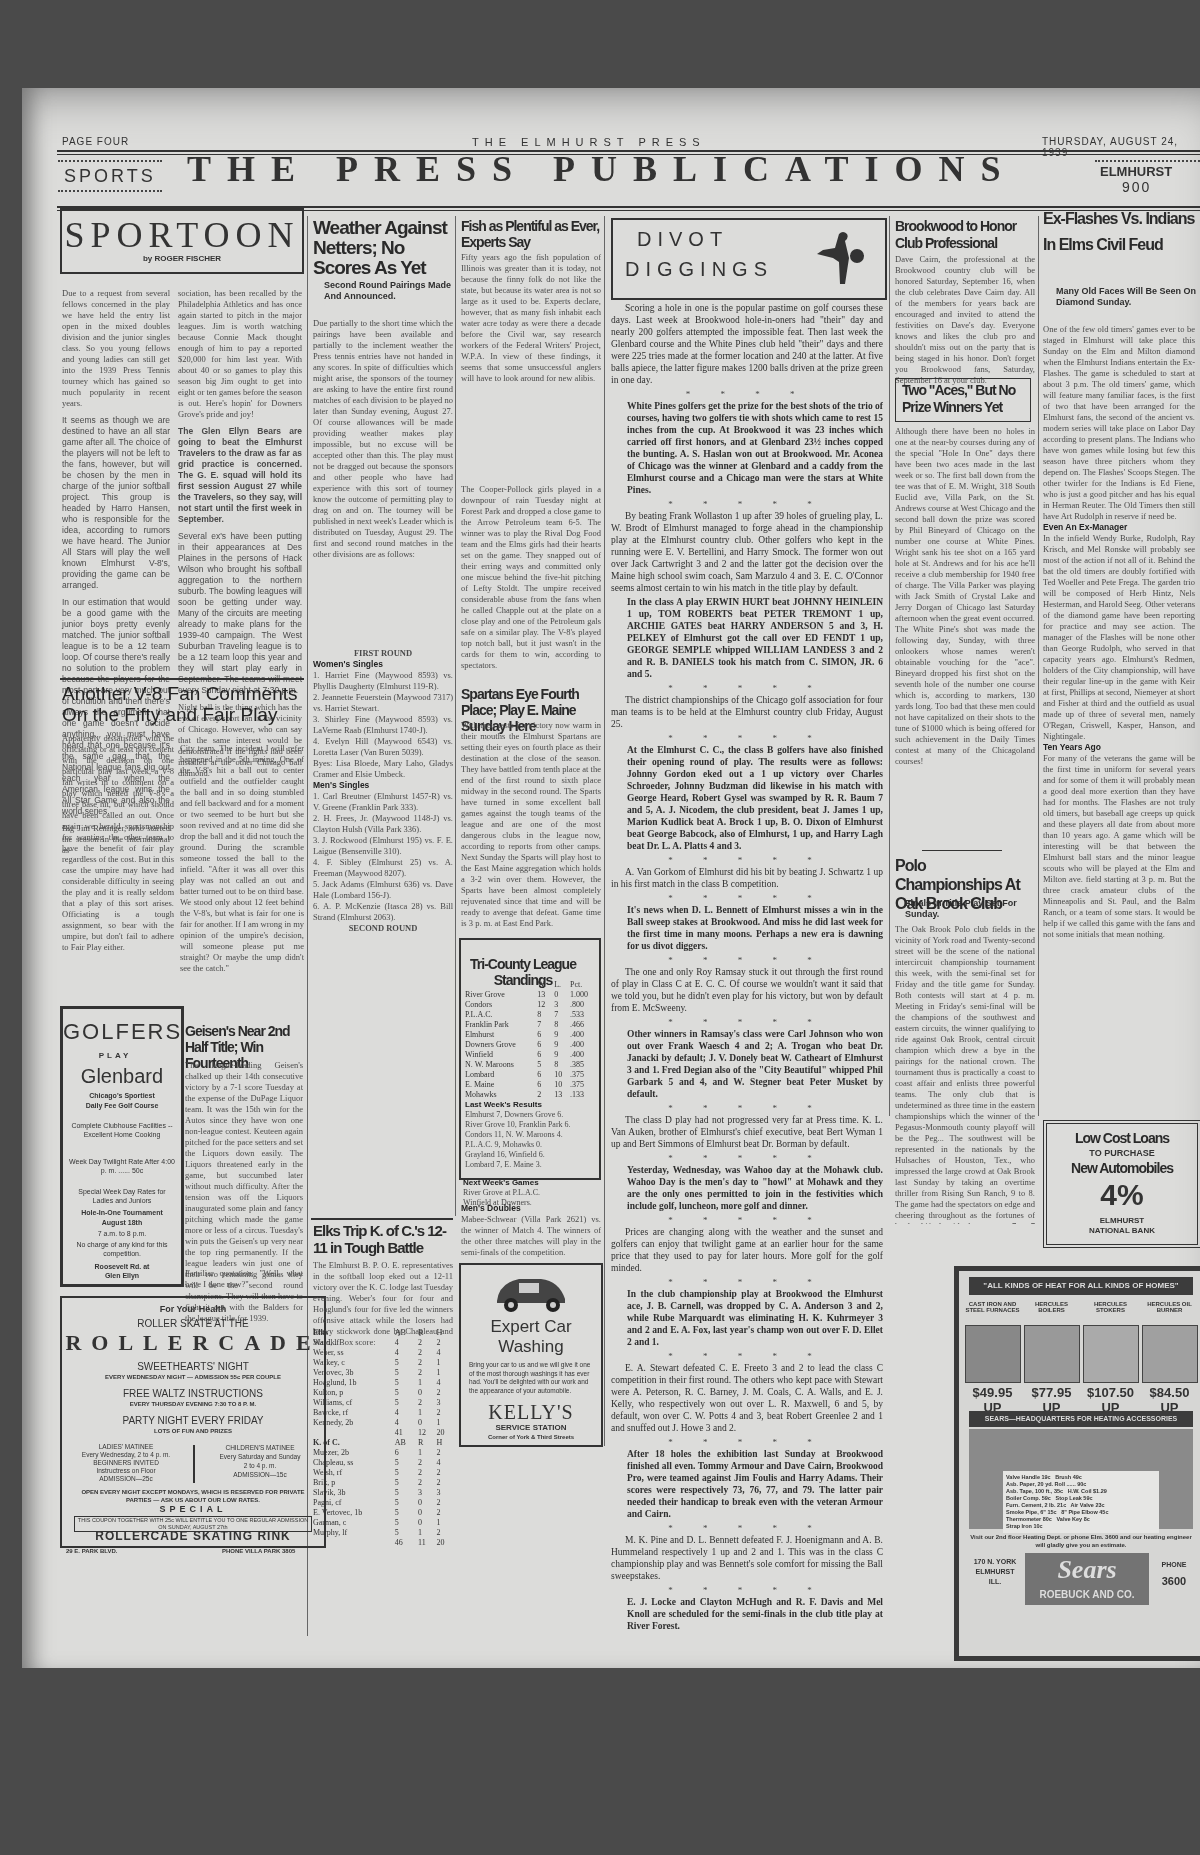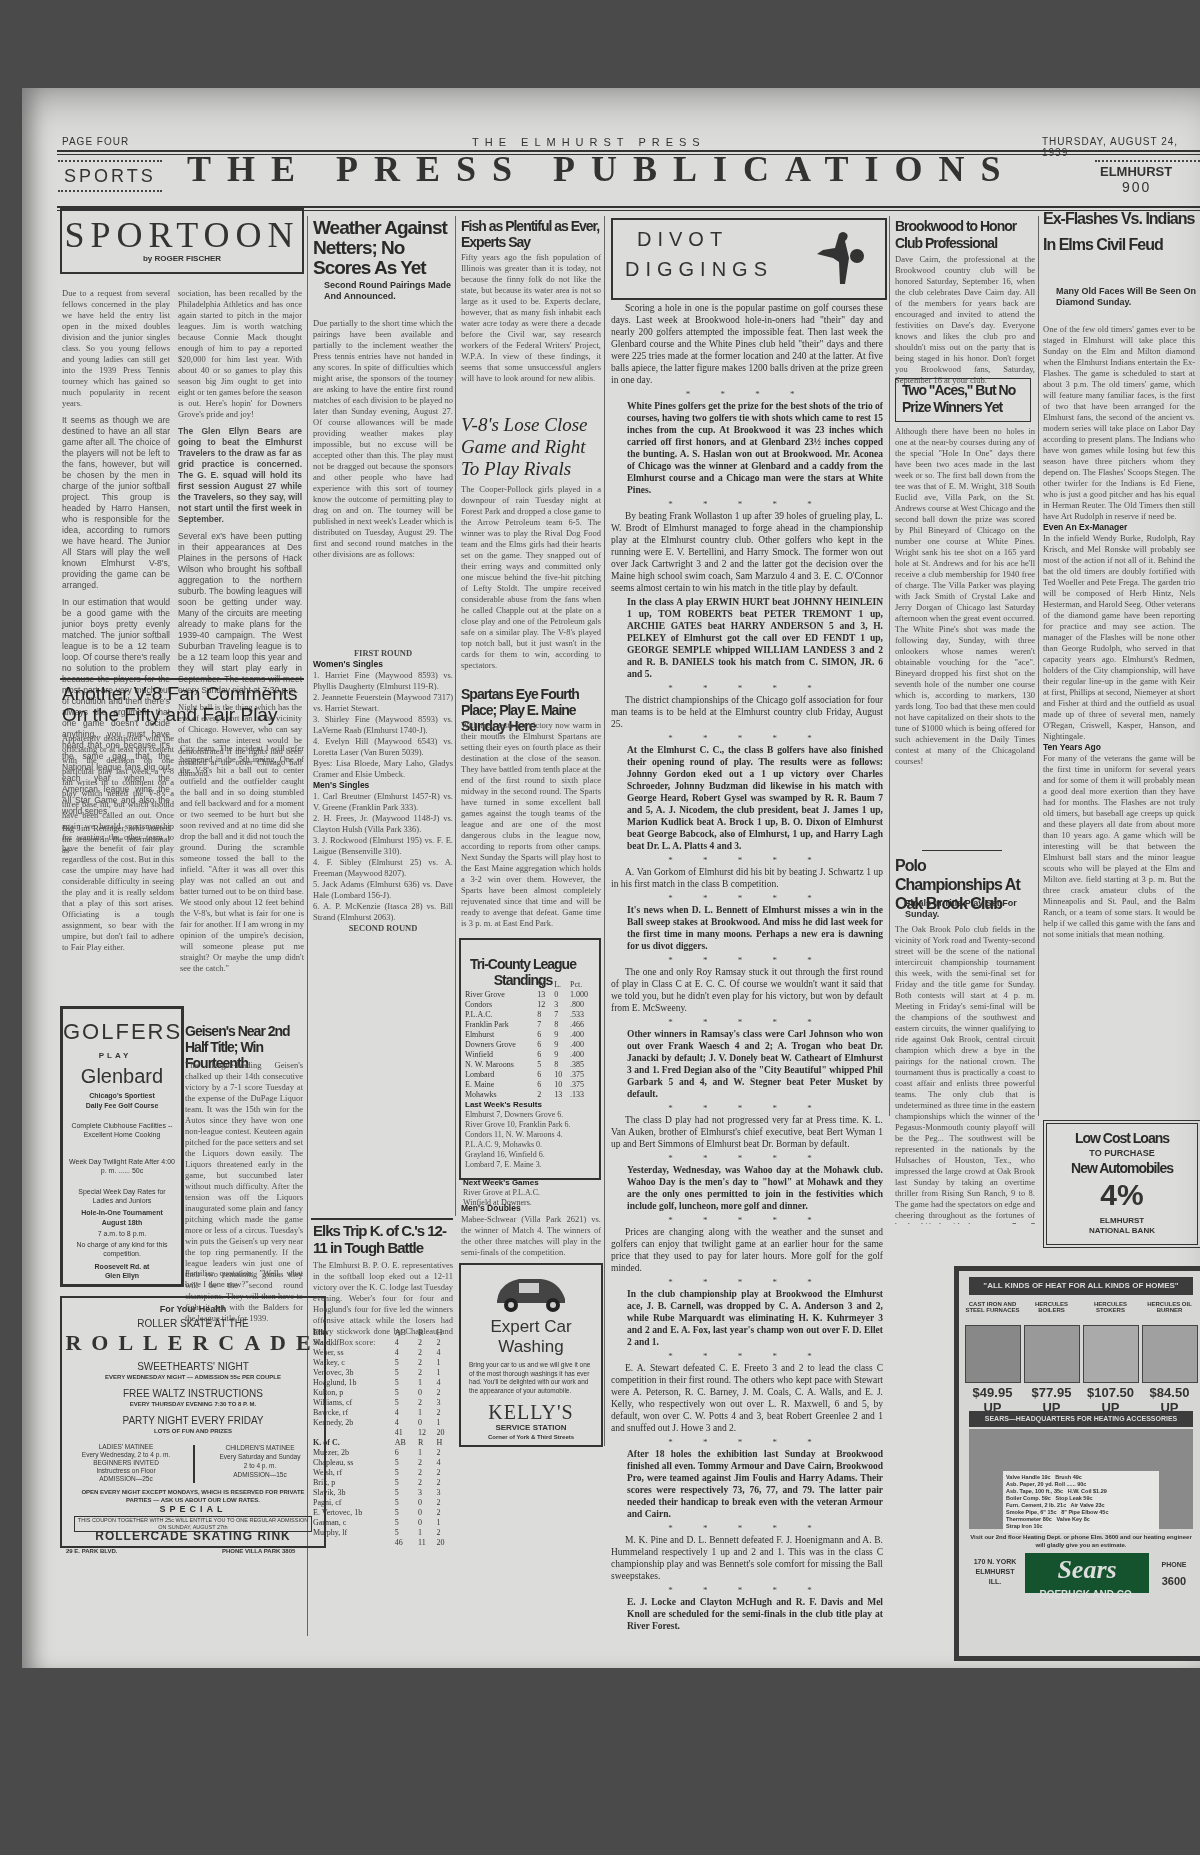--- a/index.html
+++ b/index.html
@@ -288,21 +288,20 @@
           <td>46</td>
           <td>11</td>
           <td>20</td>
         </tr>
   </tbody>
     </table>
 
   <div class="abs cond" style="left:439px;top:130px;width:140px;font-size:14px;line-height:16px;">Fish as Plentiful as Ever, Experts Say</div>
   <div class="abs body" style="left:439px;top:164px;width:140px;">Fifty years ago the fish population of Illinois was greater than it is today, not because the finny folk do not like the state, but because its water area is not so large as it used to be. Experts declare, however, that as many fish inhabit each water acre today as were there a decade before the Civil war, say research workers of the Federal Writers' Project, W.P.A. In view of these findings, it seems that some unsuccessful anglers will have to look around for new alibis.</div>
 
-  <div class="abs" style="left:439px;top:326px;width:140px;font-family:'Liberation Serif',serif;font-style:italic;font-size:19px;line-height:22px;color:#2a2a2a;">V-8's Lose Close Game and Right To Play Rivals</div>
   <div class="abs body" style="left:439px;top:396px;width:140px;">The Cooper-Pollock girls played in a downpour of rain Tuesday night at Forest Park and dropped a close game to the Arrow Petroleum team 6-5. The winner was to play the Rival Dog Food team and the Elms girls had their hearts set on the game. They snapped out of their erring ways and committed only one miscue behind the five-hit pitching of Lefty Stoldt. The umpire received considerable abuse from the fans when he called Chapple out at the plate on a close play and one of the Petroleum gals safe on a similar play. The V-8's played top notch ball, but it just wasn't in the cards for them to win, according to spectators.</div>
 
   <div class="abs cond" style="left:439px;top:598px;width:142px;font-size:14px;line-height:16px;">Spartans Eye Fourth Place; Play E. Maine Sunday Here</div>
   <div class="abs body" style="left:439px;top:632px;width:140px;">With their taste for victory now warm in their mouths the Elmhurst Spartans are setting their eyes on fourth place as their destination at the close of the season. They have battled from tenth place at the end of the first round to sixth place midway in the second round. The Sparts have turned in some excellent ball games against the tough teams of the league and are one of the most dangerous clubs in the league now, according to reports from other camps. Next Sunday the Sparts will play host to the East Maine aggregation which holds a 3-2 win over them. However, the Sparts have been almost completely rejuvenated since that time and will be ready to avenge that defeat. Game time is 3 p. m. at East End Park.</div>
 
   <div class="box" style="left:437px;top:850px;width:138px;height:238px;">
     <div class="abs center cond" style="left:0;top:4px;width:124px;font-size:14px;line-height:16px;margin-top:12px;">
       <div>Tri-County League</div>
       <div>Standings</div>
     </div>
@@ -534,21 +533,21 @@
       <span>Thermometer 80c</span> &nbsp;
       <span>Valve Key 8c</span><br>
       <span>Strap Iron 10c</span>
     </div>
     <div class="abs center adtxt" style="left:10px;top:262px;width:224px;font-size:6px;line-height:8px;font-weight:bold;">Visit our 2nd floor Heating Dept. or phone Elm. 3600 and our heating engineer will gladly give you an estimate.</div>
     <div class="abs adtxt" style="left:8px;top:286px;width:56px;font-size:7px;line-height:10px;font-weight:bold;text-align:center;">
       <div>170 N. YORK</div>
       <div>ELMHURST</div>
       <div>ILL.</div>
     </div>
-    <div class="abs" style="left:66px;top:282px;width:124px;height:40px;background:#14532d;">
+    <div class="abs" style="left:66px;top:282px;width:124px;height:52px;background:#737373;">
       <div class="abs center" style="left:0;top:2px;width:124px;font-family:'Liberation Serif',serif;font-style:italic;font-weight:bold;font-size:26px;color:#ddd;">Sears</div>
       <div class="abs center" style="left:0;top:36px;width:124px;font-family:'Liberation Sans',sans-serif;font-weight:bold;font-size:10px;color:#ddd;">ROEBUCK AND CO.</div>
     </div>
     <div class="abs center adtxt" style="left:192px;top:290px;width:46px;font-size:7px;font-weight:bold;">PHONE</div>
     <div class="abs center adtxt" style="left:192px;top:304px;width:46px;font-size:11px;font-weight:bold;">3600</div>
   </div>
 
 </div>
 
 </body></html>

